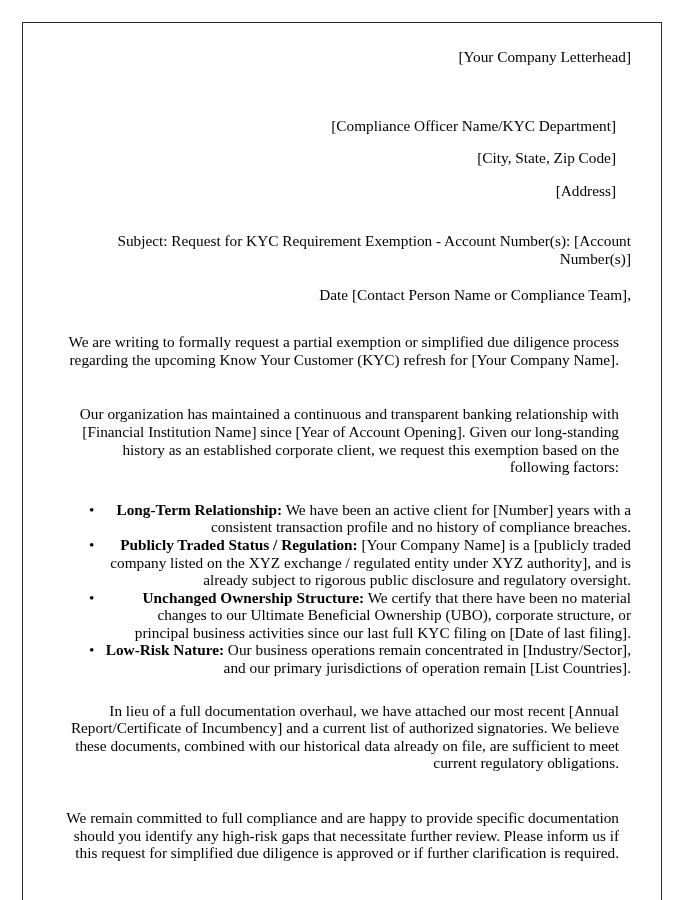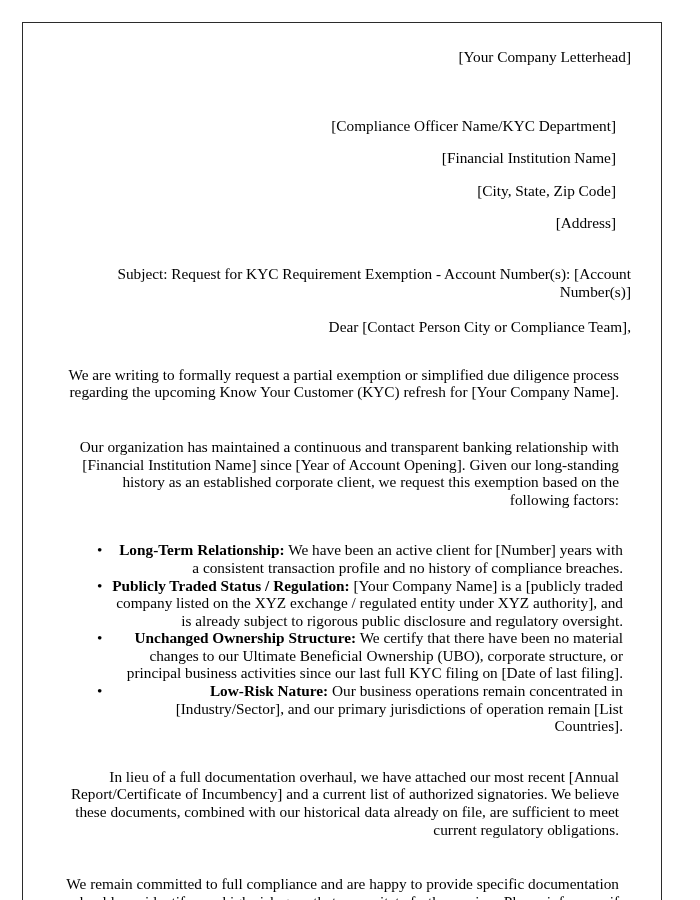--- a/index.html
+++ b/index.html
@@ -49,21 +49,21 @@
   .addr-line { margin: 15px; }
 
   .subject {
     font-weight: normal;
     margin: 0;
   }
 
   .para { margin: 12px; }
 
   ul.factors {
-    margin: 8px;
+    margin: 0;
     padding: 0 0 0 41px;
     list-style: none;
   }
   ul.factors li {
     position: relative;
     margin: 0;
     padding: 0 0 0 13px;
   }
   ul.factors li::before {
     content: "\2022";
@@ -83,32 +83,31 @@
 
     <p class="blk">[Your Company Letterhead]</p>
 
     <div class="gap-lg"></div>
 
 
     <div class="gap-lg"></div>
 
     <div>
       <p class="addr-line">[Compliance Officer Name/KYC Department]</p>
-      <p class="addr-line">[Financial Institution Name]</p>
       <p class="addr-line">[City, State, Zip Code]</p>
       <p class="addr-line">[Address]</p>
     </div>
 
     <div class="gap-lg"></div>
 
     <p class="subject">Subject: Request for KYC Requirement Exemption - Account Number(s): [Account Number(s)]</p>
 
     <div class="gap-lg"></div>
 
-    <p class="blk">Dear [Contact Person City or Compliance Team],</p>
+    <p class="blk">Date [Contact Person Name or Compliance Team],</p>
 
     <div class="gap-lg"></div>
 
     <p class="para">We are writing to formally request a partial exemption or simplified due diligence process regarding the upcoming Know Your Customer (KYC) refresh for [Your Company Name].</p>
 
     <div class="gap-md"></div>
 
     <p class="para">Our organization has maintained a continuous and transparent banking relationship with [Financial Institution Name] since [Year of Account Opening]. Given our long-standing history as an established corporate client, we request this exemption based on the following factors:</p>
 
     <div class="gap-md"></div>

